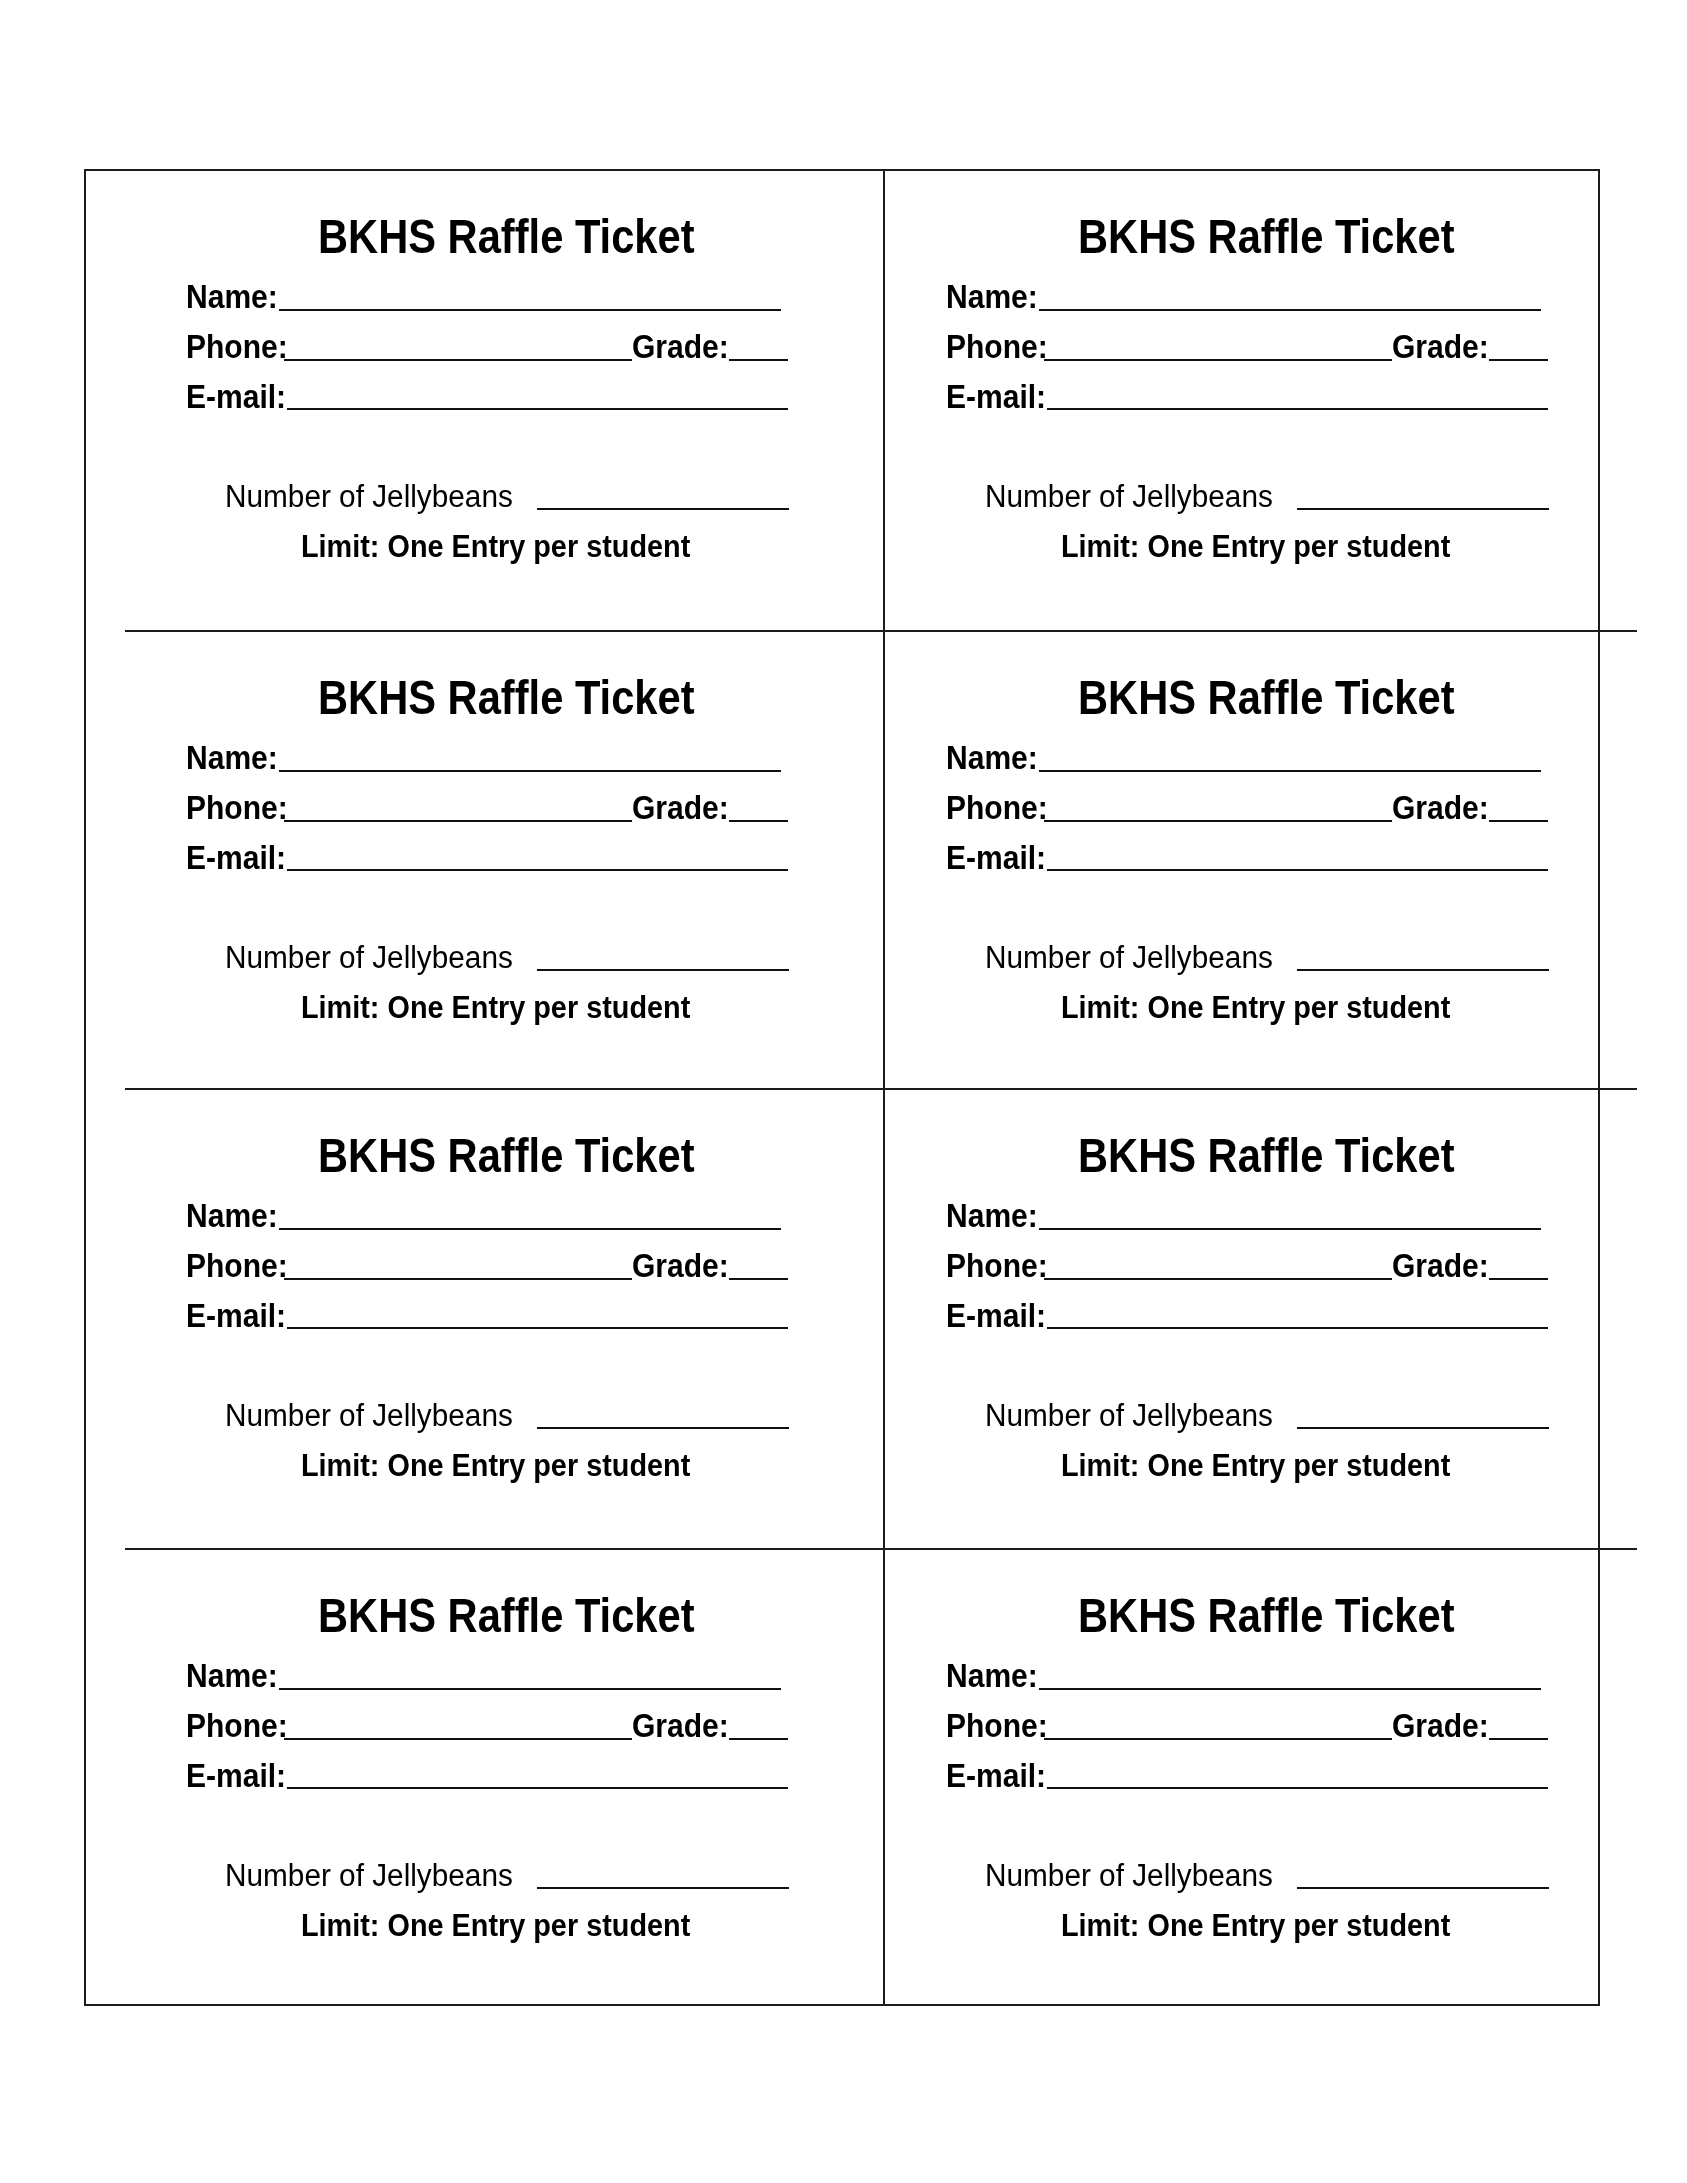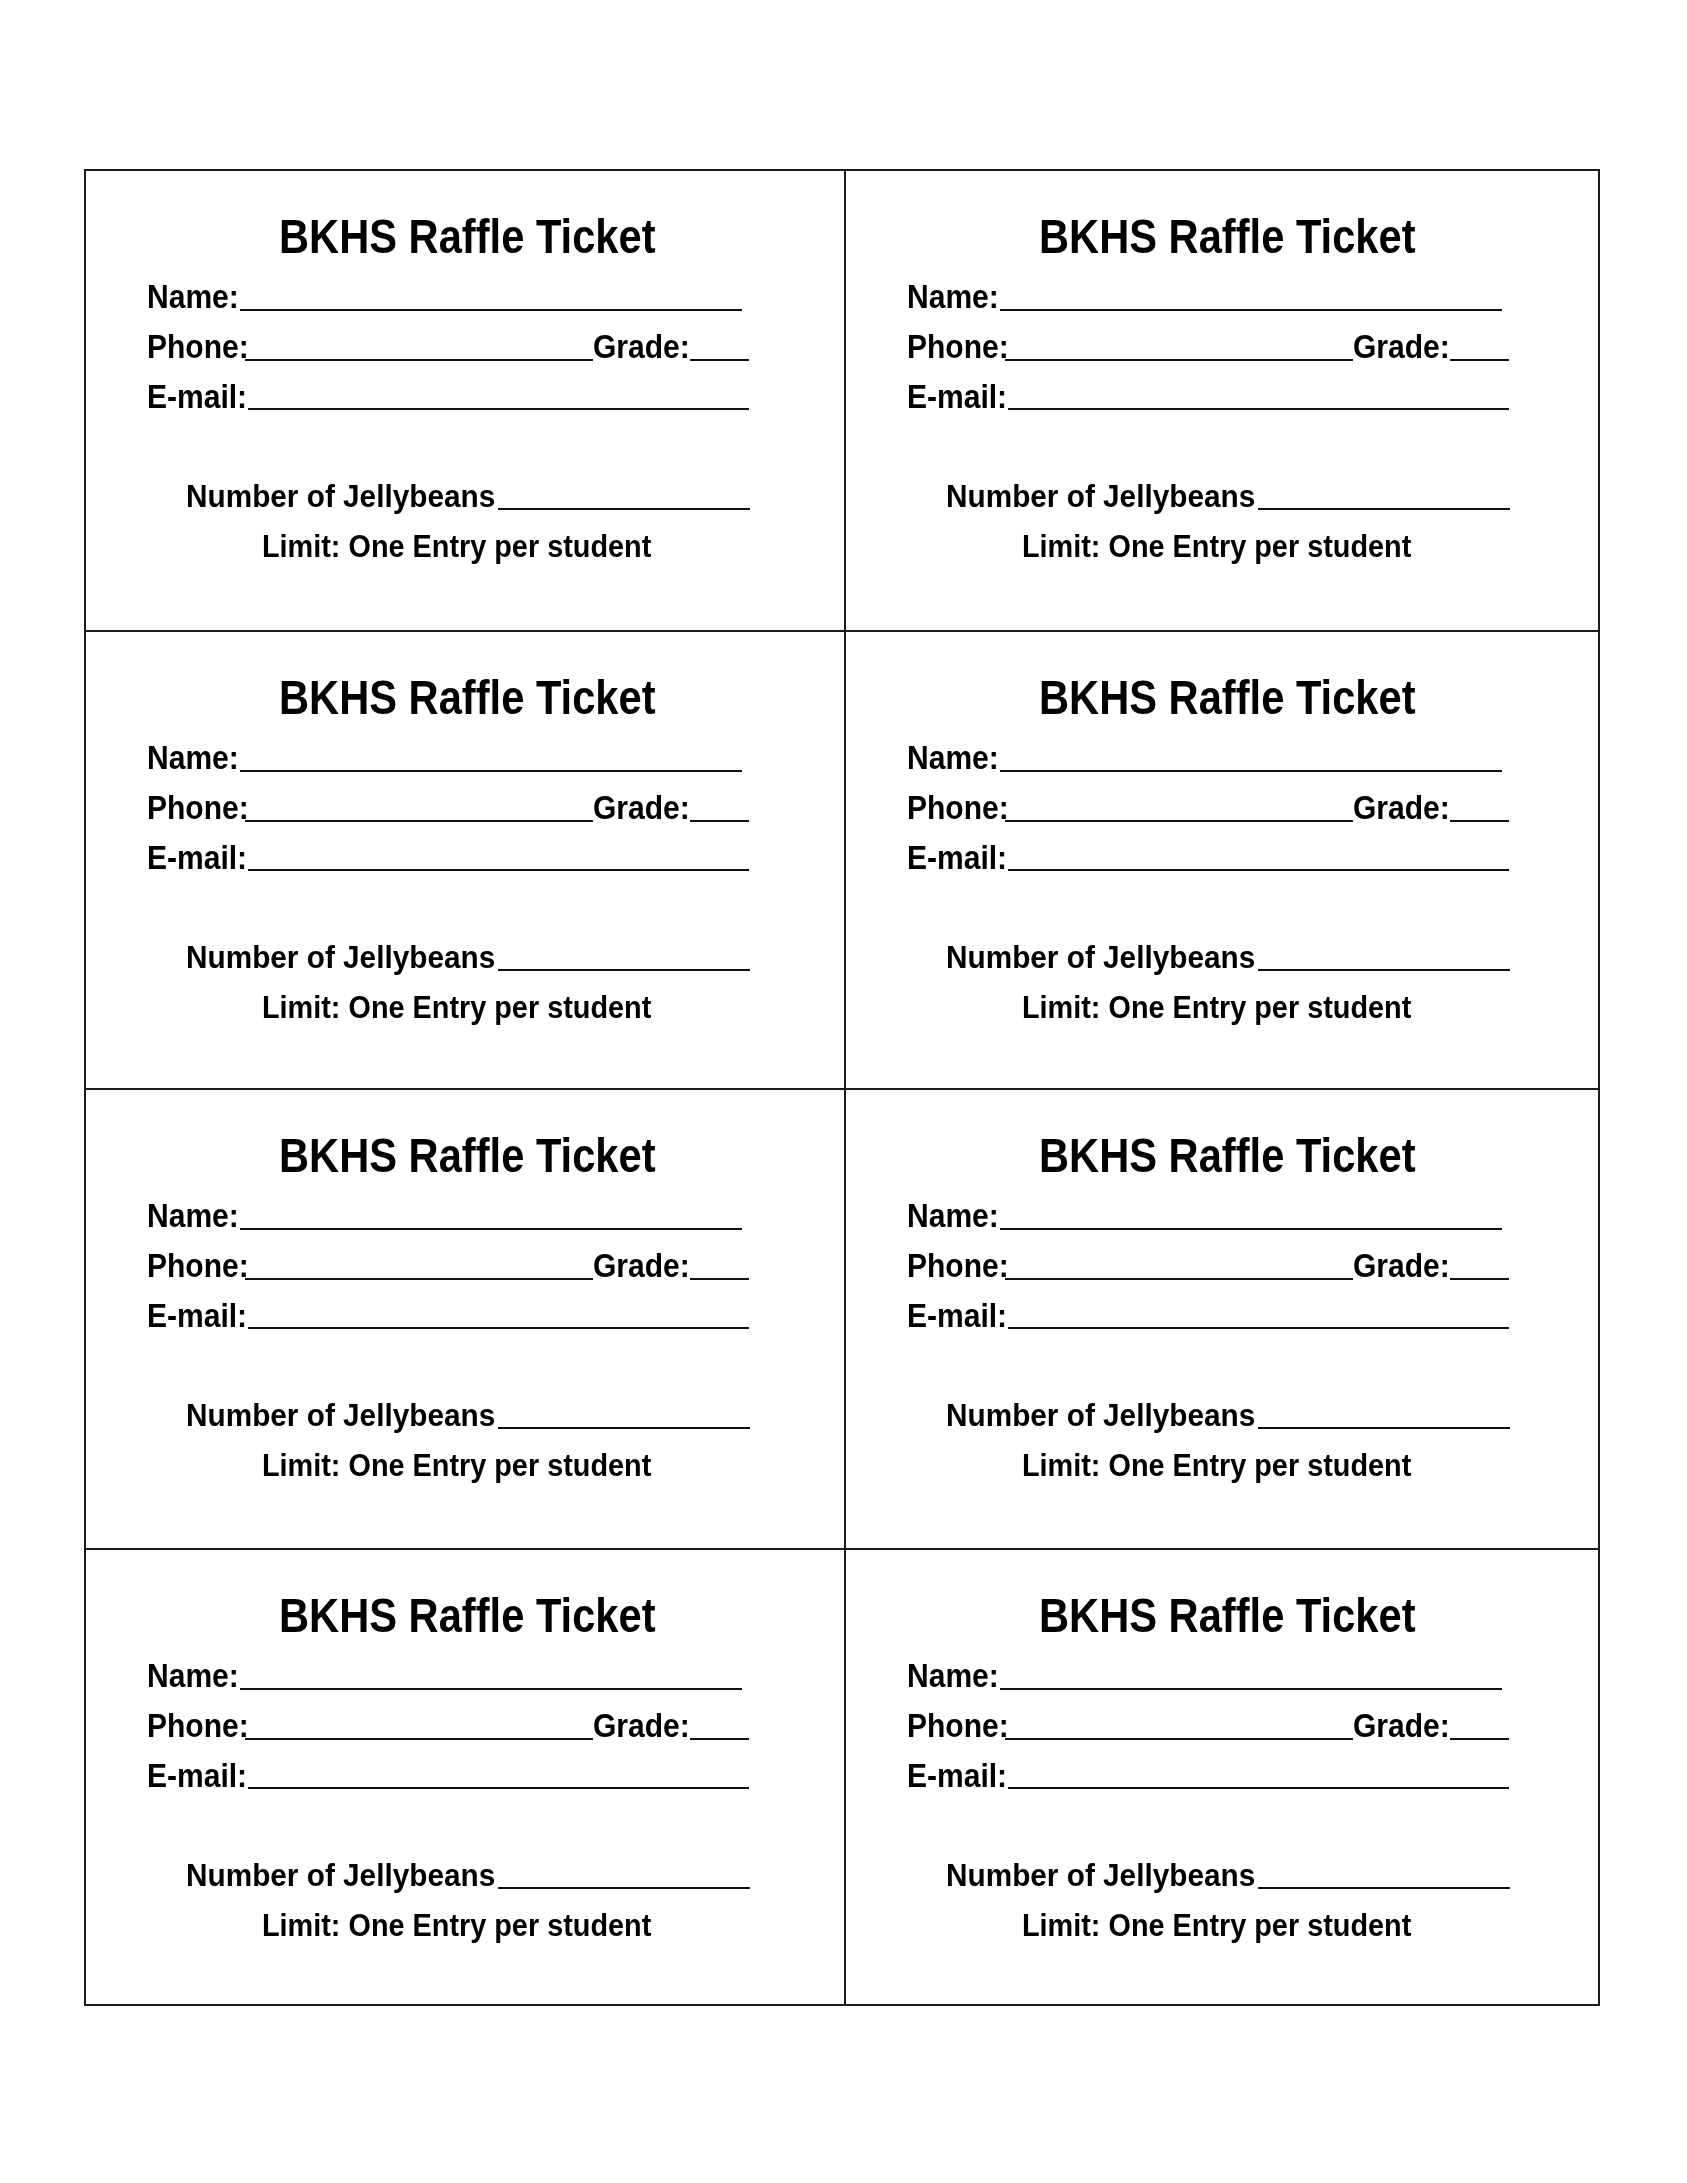--- a/index.html
+++ b/index.html
@@ -2,36 +2,36 @@
 <html style="font-size:14px"><head>
   <meta charset="utf-8">
   <style>
     html, body { margin: 0; padding: 0; background: #ffffff; }
     body { width: 1687px; height: 2184px; position: relative; overflow: hidden;
            font-family: "Liberation Sans", "DejaVu Sans", sans-serif; color: #000; }
     .sheet { position: absolute; left: 84px; top: 169px; width: 1516px; height: 1837px;
              border: 2.6px solid #1c1c1c; box-sizing: border-box; }
     .grid { position: absolute; left: 0; top: 0; width: 100%; height: 100%;
             display: grid; grid-template-columns: 760px 1fr;
-            grid-template-rows: 461px 458px 460px 1fr; }
+            grid-template-rows: 461px 458px 460px 1fr; padding-left: 39px; }
     .ticket { position: relative; box-sizing: border-box; overflow: hidden; }
     .ticket.col-0 { border-right: 2.6px solid #1c1c1c; }
     .ticket.row-0, .ticket.row-1, .ticket.row-2 { border-bottom: 2.6px solid #1c1c1c; }
 
     .line { position: absolute; white-space: nowrap; font-weight: bold; line-height: 1; }
     .scaled { display: inline-block; transform-origin: left bottom; }
 
     .title { left: 193px; top: 41px; font-size: 49px; }
     .title .scaled { transform: scaleX(0.85); }
 
     .field { position: absolute; height: 35px; font-size: 33px; font-weight: bold; line-height: 35px; white-space: nowrap; }
     .field .scaled { transform: scaleX(0.91); }
     .rule { position: absolute; height: 0; border-bottom: 2.6px solid #111; }
 
-    .jelly { position: absolute; font-size: 31px; font-weight: bold; line-height: 33px; white-space: nowrap; text-align: right; }
+    .jelly { position: absolute; font-size: 31px; font-weight: normal; line-height: 33px; white-space: nowrap; text-align: right; }
     .jelly .scaled { transform: scaleX(0.96); }
     .limit { position: absolute; font-size: 31px; font-weight: bold; line-height: 33px; white-space: nowrap; }
     .limit .scaled { transform: scaleX(0.93); }
   </style>
 </head>
 <body>
 
 <div class="sheet">
   <div class="grid" id="grid">
       <div class="ticket row-0 col-0">

